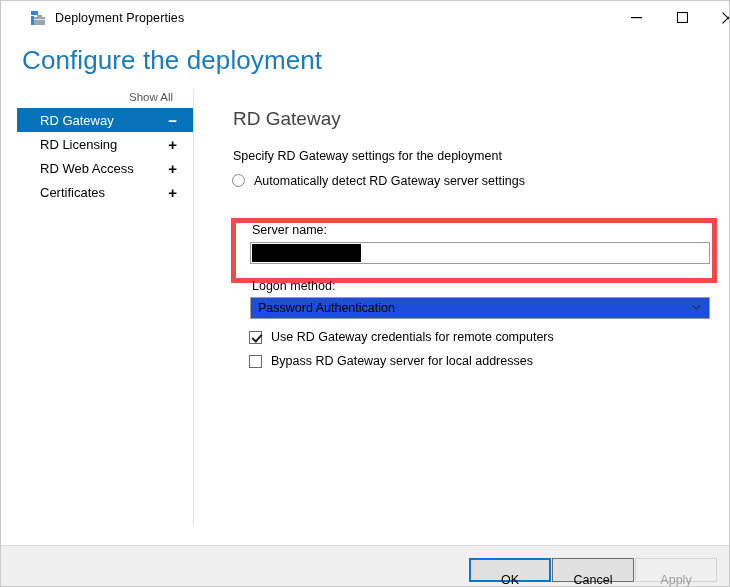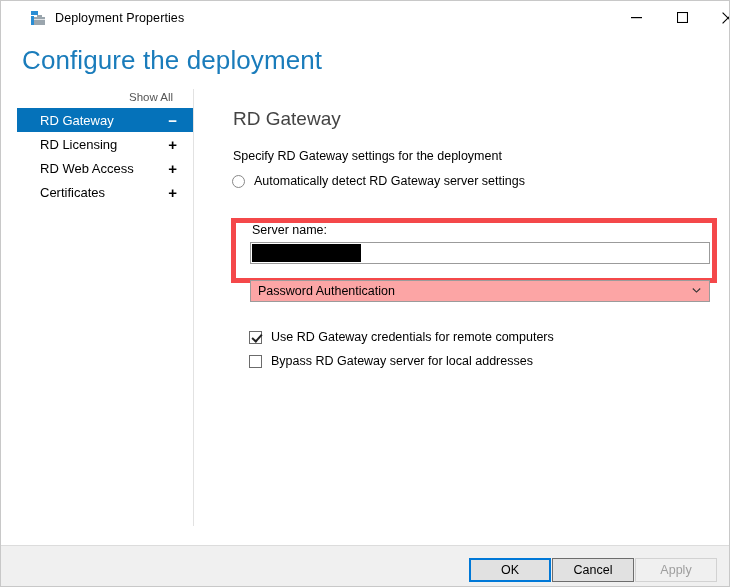--- a/index.html
+++ b/index.html
@@ -140,21 +140,21 @@
     position: absolute;
     left: 232px;
     top: 148px;
     font-size: 12.5px;
     color: #000000;
   }
 
   .opt-row {
     position: absolute;
     display: flex;
-    align-items: flex-end;
+    align-items: flex-start;
     font-size: 12.5px;
     color: #000000;
     cursor: default;
   }
   .radio {
     width: 13px;
     height: 13px;
     border-radius: 50%;
     border: 1px solid #888888;
     background: #ffffff;
@@ -224,25 +224,25 @@
   .logon-label {
     position: absolute;
     left: 251px;
     top: 278px;
     font-size: 12.5px;
     color: #000000;
   }
   .logon-select {
     position: absolute;
     left: 249px;
-    top: 279px;
+    top: 296px;
     width: 460px;
     height: 22px;
     border: 1px solid #9b9b9b;
-    background: #fca5a5;
+    background: #1d4ed8;
     box-sizing: border-box;
     display: flex;
     align-items: center;
     font-size: 12.5px;
     color: #000000;
     padding-left: 7px;
     cursor: default;
   }
   .logon-select .caret {
     position: absolute;
@@ -308,21 +308,21 @@
     top: 557px;
     width: 82px;
     height: 24px;
     font-family: "Liberation Sans", sans-serif;
     font-size: 12.5px;
     background: #e1e1e1;
     border: 1px solid #adadad;
     box-sizing: border-box;
     color: #000000;
     cursor: default;
-    padding: 0;
+    padding: 10px;
     line-height: 22px;
     text-align: center;
   }
   .btn-ok {
     left: 468px;
     border: 2px solid #0078d7;
     background: #e1e1e1;
     line-height: 20px;
   }
   .btn-cancel {

